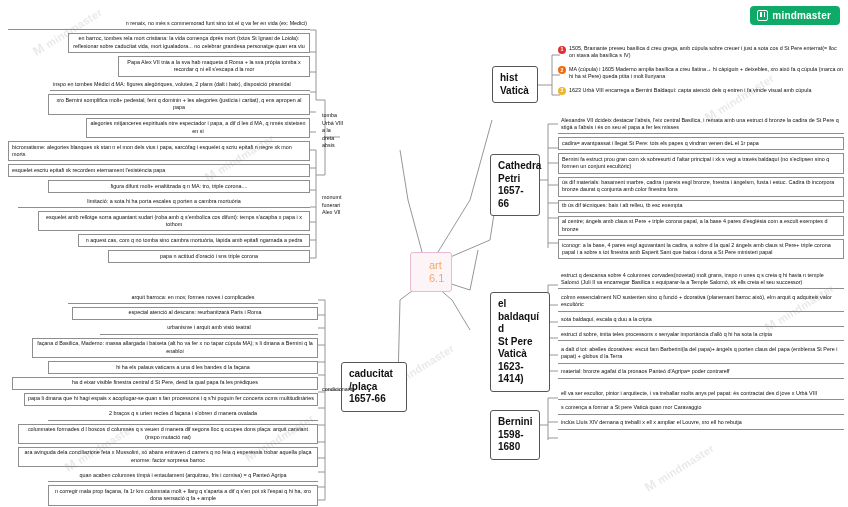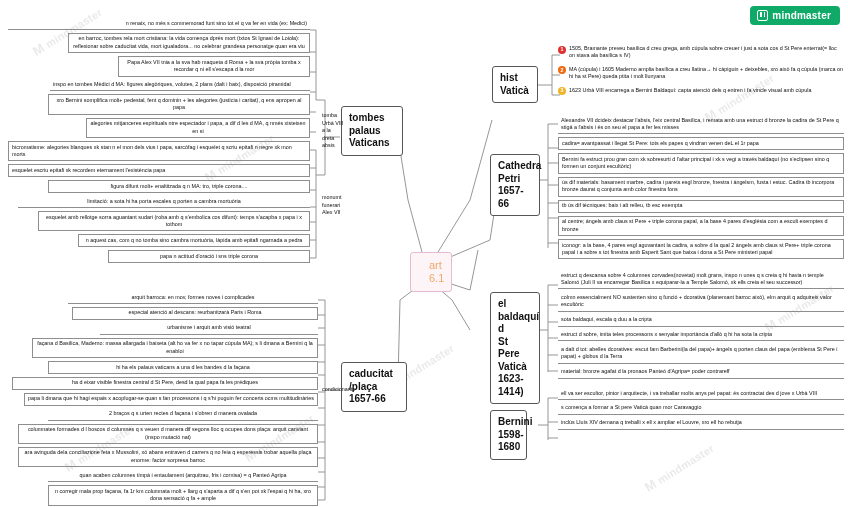--- a/index.html
+++ b/index.html
@@ -210,52 +210,47 @@
   <div id="brand">
     <span class="glyph"></span>
     <span>mindmaster</span>
   </div>
 
   <div class="node root" style="left:410px; top:252px; width:42px;">
     <div>art</div>
     <div>6.1</div>
   </div>
 
-  <div class="node main" style="left:341px; top:106px; width:62px;">
-    <div>tombes</div>
-    <div>palaus</div>
-    <div>Vaticans</div>
-  </div>
 
   <div class="node main" style="left:341px; top:362px; width:66px;">
     <div>caducitat</div>
     <div>/plaça</div>
     <div>1657-66</div>
   </div>
 
   <div class="node main" style="left:492px; top:66px; width:46px;">
     <div>hist</div>
     <div>Vaticà</div>
   </div>
 
   <div class="node main" style="left:490px; top:154px; width:50px;">
     <div>Cathedra</div>
     <div>Petri</div>
     <div>1657-66</div>
   </div>
 
-  <div class="node main" style="left:490px; top:292px; width:50px;">
+  <div class="node main" style="left:490px; top:292px; width:60px;">
     <div>el</div>
     <div>baldaquí d</div>
     <div>St Pere</div>
     <div>Vaticà</div>
     <div>1623-1414)</div>
   </div>
 
-  <div class="node main" style="left:490px; top:410px; width:37px;">
+  <div class="node main" style="left:490px; top:410px; width:50px;">
     <div>Bernini</div>
     <div>1598-1680</div>
   </div>
 
   <div class="node" style="left:322px; top:112px; width:36px; font-size:5.4px; line-height:7.6px; color:#111;">
     <div>tomba</div>
     <div>Urbà VIII</div>
     <div>a la</div>
     <div>dreta</div>
     <div>absis</div>

